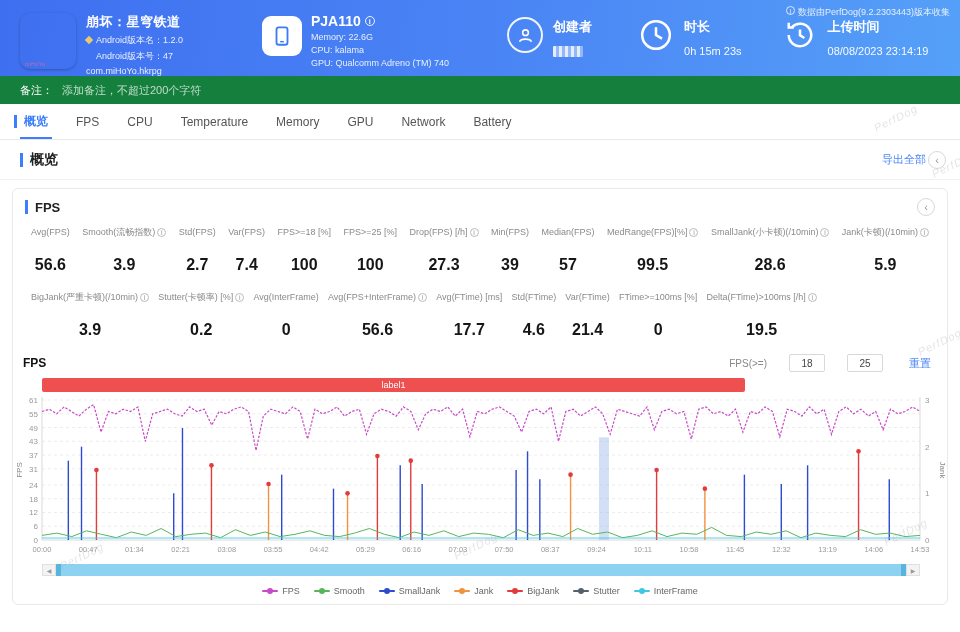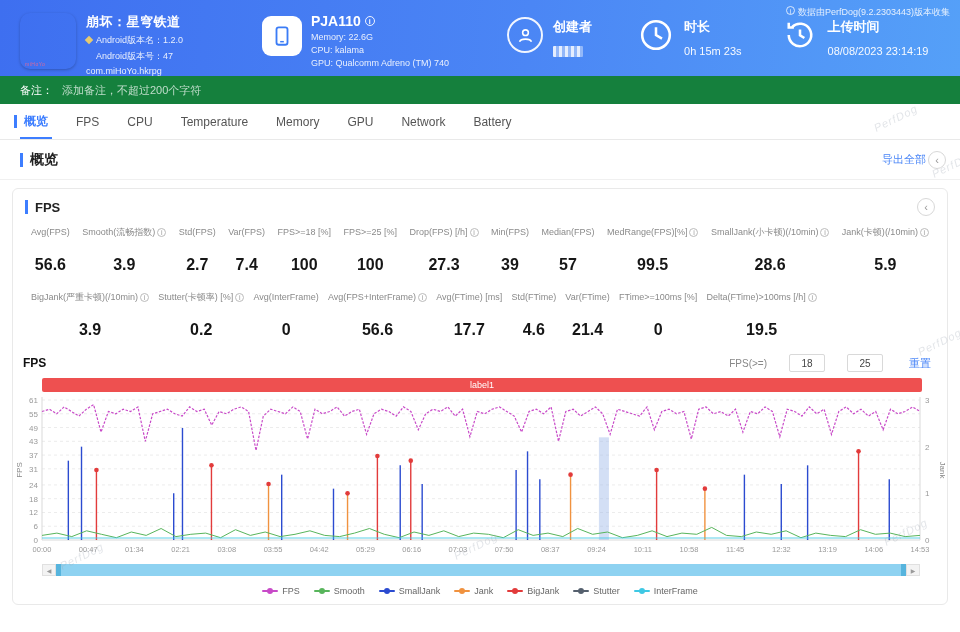--- a/index.html
+++ b/index.html
@@ -62,21 +62,21 @@
 .metric .mlabel{height:22px;display:flex;flex-direction:row;justify-content:flex-end;font-size:9px;color:#8a8a8a;line-height:11px;white-space:nowrap}
 .metric .mvalue{font-size:16px;font-weight:bold;color:#161616;margin-top:7px}
 .ii{display:inline-block;width:9px;height:9px;border:1px solid #bbb;border-radius:50%;font-size:7px;line-height:8px;color:#999;margin-left:2px;font-style:normal;text-align:center}
 
 
 .chart-head{display:flex;align-items:center;justify-content:space-between;padding:0 16px 0 10px;height:24px}
 .chart-title{font-size:12px;font-weight:bold;color:#111}
 .chart-controls{display:flex;align-items:center;gap:22px;font-size:10px;color:#888}
 .thresh-input{width:36px;height:18px;border:1px solid #d9d9d9;border-radius:2px;text-align:center;font-size:10px;color:#444;font-family:inherit}
 .reset-link{color:#4a86f7;font-size:11px;cursor:pointer;margin-left:4px;text-decoration:none}
-.label-band{margin:3px 0 0 29px;width:880px;height:14px;background:#ee5050;color:#fff;font-size:9px;display:flex;align-items:center;justify-content:center;border-radius:2px}
+.label-band{margin:3px 0 0 29px;width:703px;height:14px;background:#ee5050;color:#fff;font-size:9px;display:flex;align-items:center;justify-content:center;border-radius:2px}
 #chart-svg{display:block;margin-top:2px}
 .scrollbar{display:flex;align-items:center;margin:2px 0 0 29px;width:878px;height:12px}
 .sb-btn{width:14px;height:12px;background:#f3f3f3;border:1px solid #e0e0e0;font-size:6px;color:#9a9a9a;display:flex;align-items:center;justify-content:center;cursor:pointer}
 .sb-track{flex:1;height:12px;background:#8ed2f1;position:relative;cursor:grab}
 .sb-handle{position:absolute;top:0;width:5px;height:12px;background:#56b4dd}
 .sb-handle.left{left:0}.sb-handle.right{right:0}
 .legend{display:flex;justify-content:center;align-items:center;gap:14px;margin-top:10px}
 .lg-item{display:flex;align-items:center;gap:4px;font-size:9px;color:#666;cursor:pointer}
 .lg-marker{position:relative;width:16px;height:2px;border-radius:1px}
 .lg-marker::after{content:"";position:absolute;left:5px;top:-2px;width:6px;height:6px;border-radius:50%;background:inherit}

